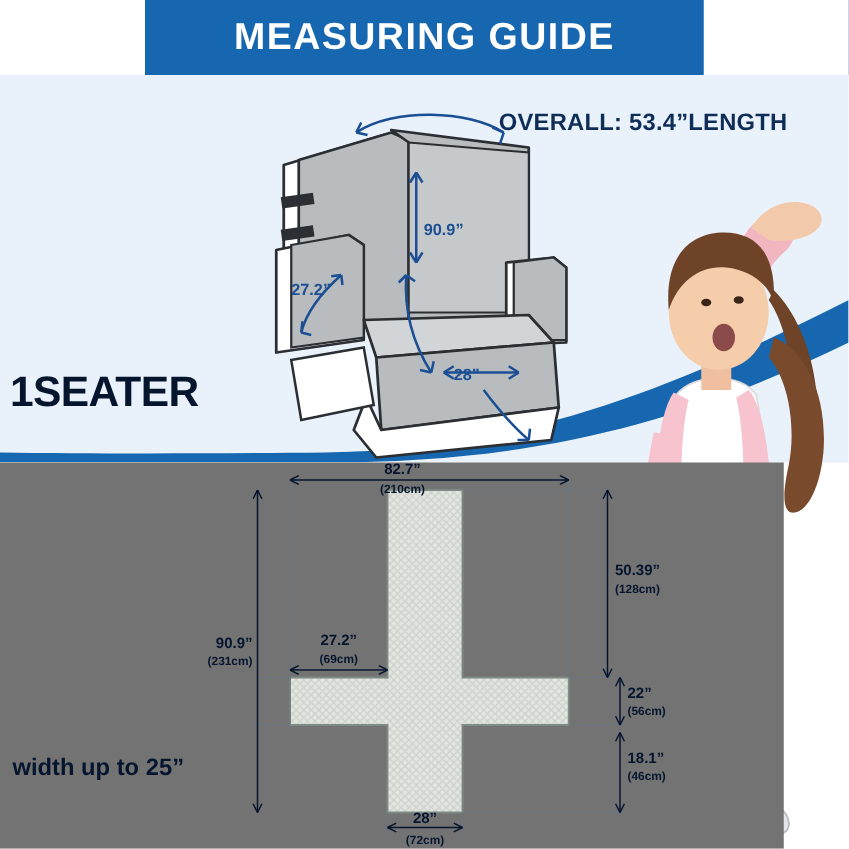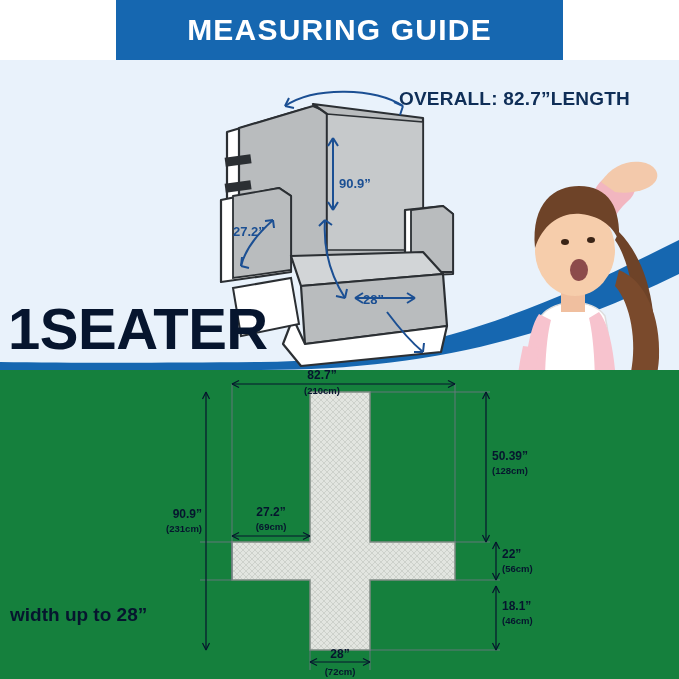--- a/index.html
+++ b/index.html
@@ -39,36 +39,36 @@
   }
 
   .overall-text{
     position:absolute;right:10px;top:26px;width:270px;
     text-align:left;
     color:#0f2e57;font-size:19px;font-weight:bold;line-height:1.35;
     letter-spacing:0.2px;
   }
   .seater-label{
     position:absolute;left:8px;top:235px;
-    color:#06152e;font-size:58px;font-weight:bold;letter-spacing:-0.5px;
+    color:#06152e;font-size:34px;font-weight:bold;letter-spacing:-0.5px;
   }
 
   
   .recliner{
     position:absolute;left:175px;top:0px;width:320px;height:310px;
   }
 
   
   .girl{
     position:absolute;right:0;top:90px;width:210px;height:589px;
   }
 
   
   .lower{
-    position:absolute;left:0;top:370px;width:679px;height:309px;background:#15803d;
+    position:absolute;left:0;top:370px;width:627px;height:309px;background:#737373;
   }
   .rec-note{
     position:absolute;left:10px;top:232px;width:230px;
     font-size:19px;font-weight:bold;color:#06152e;line-height:1.35;
   }
 
   .dim{font-size:12px;font-weight:bold;fill:#06152e;}
   .dim-sub{font-size:9.5px;font-weight:bold;fill:#06152e;}
   .bluedim{font-size:13px;font-weight:bold;fill:#1b4f93;}
 </style>
@@ -132,21 +132,21 @@
         <path d="M240,238 l-8,-5 M240,238 l-8,5"></path>
         <path d="M212,252 C224,268 236,282 248,292"></path>
         <path d="M248,292 l-9,0 M248,292 l1,-9"></path>
       </g>
       <text class="bluedim" x="164" y="128">90.9”</text>
       <text class="bluedim" x="58" y="176">27.2”</text>
       <text class="bluedim" x="188" y="244">28”</text>
     </svg>
 
     <div class="overall-text">
-      <div>OVERALL: 82.7”LENGTH</div>
+      <div>OVERALL: 53.4”LENGTH</div>
     </div>
 
     <div class="seater-label">1SEATER</div>
   </div>
 
   <svg class="girl" viewBox="0 0 210 589">
 
     <path d="M96,196 C100,160 112,120 128,96 C136,84 150,78 160,84 C170,90 168,104 158,112 C144,124 132,150 126,182 Z" fill="#f2b6c0"></path>
 
     <path d="M132,92 C142,76 158,70 172,72 C186,74 192,84 186,92 C178,102 158,104 146,102 Z" fill="#f3c9ab"></path>
@@ -255,17 +255,17 @@
       <g stroke="#06152e" stroke-width="1.2">
         <line x1="310" y1="292" x2="370" y2="292"></line>
         <path d="M310,292 l7,-3.5 M310,292 l7,3.5" fill="none"></path>
         <path d="M370,292 l-7,-3.5 M370,292 l-7,3.5" fill="none"></path>
       </g>
       <text class="dim" x="340" y="288" text-anchor="middle">28”</text>
       <text class="dim-sub" x="340" y="305" text-anchor="middle">(72cm)</text>
     </svg>
 
     <div class="rec-note">
-      <div>width up to 28”</div>
+      <div>width up to 25”</div>
     </div>
   </div>
 
 </div>
 
 </body></html>

